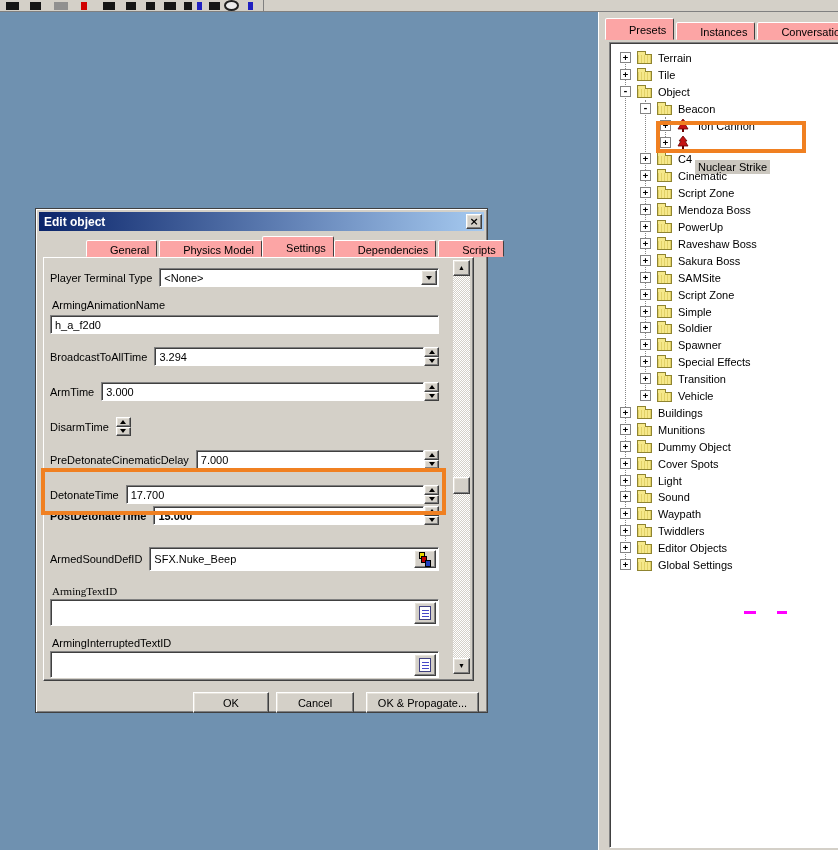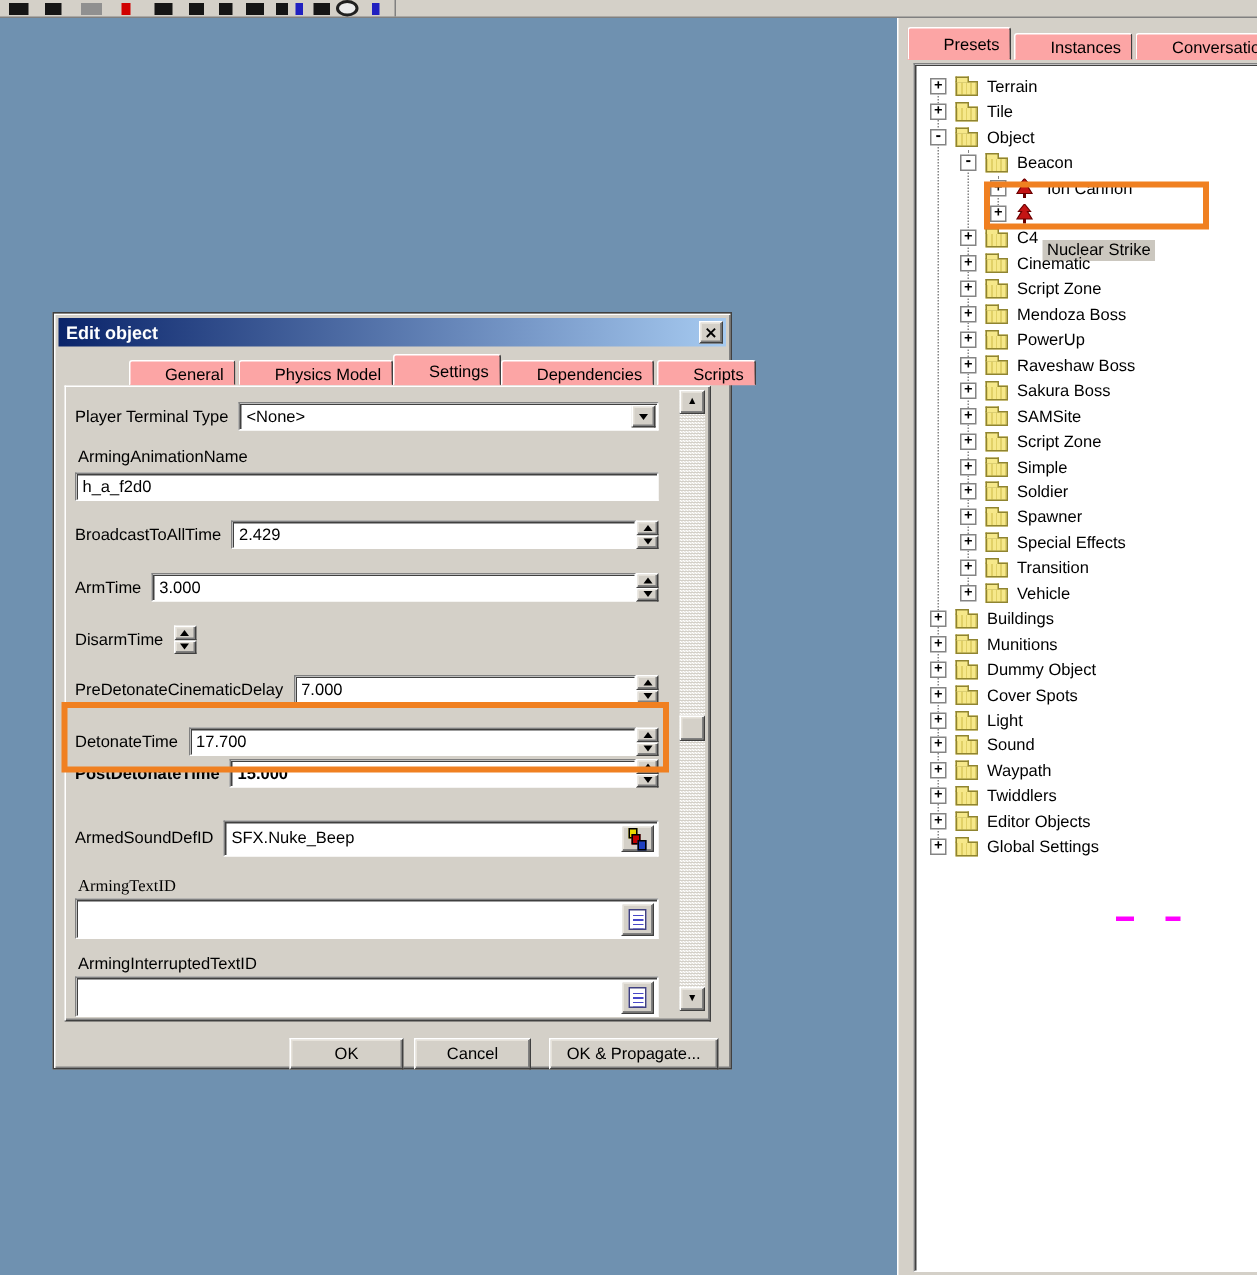--- a/index.html
+++ b/index.html
@@ -322,21 +322,21 @@
         </div>
         <div class="stacked-label" style="top: 41px;">ArmingAnimationName</div>
         <div class="fieldrow" style="top: 57px;">
           <div class="input sunken" style="height: 19px;">
             <span class="val">h_a_f2d0</span>
           </div>
         </div>
         <div class="fieldrow" style="top: 89px;">
           <span class="flabel">BroadcastToAllTime</span>
           <div class="input sunken" style="height: 19px;">
-            <span class="val">2.429</span>
+            <span class="val">3.294</span>
           </div>
           <div class="spin" style="height: 19px;">
             <div class="spin-half raised">
               <i class="tri up"></i>
             </div>
             <div class="spin-half raised">
               <i class="tri down"></i>
             </div>
           </div>
         </div>

